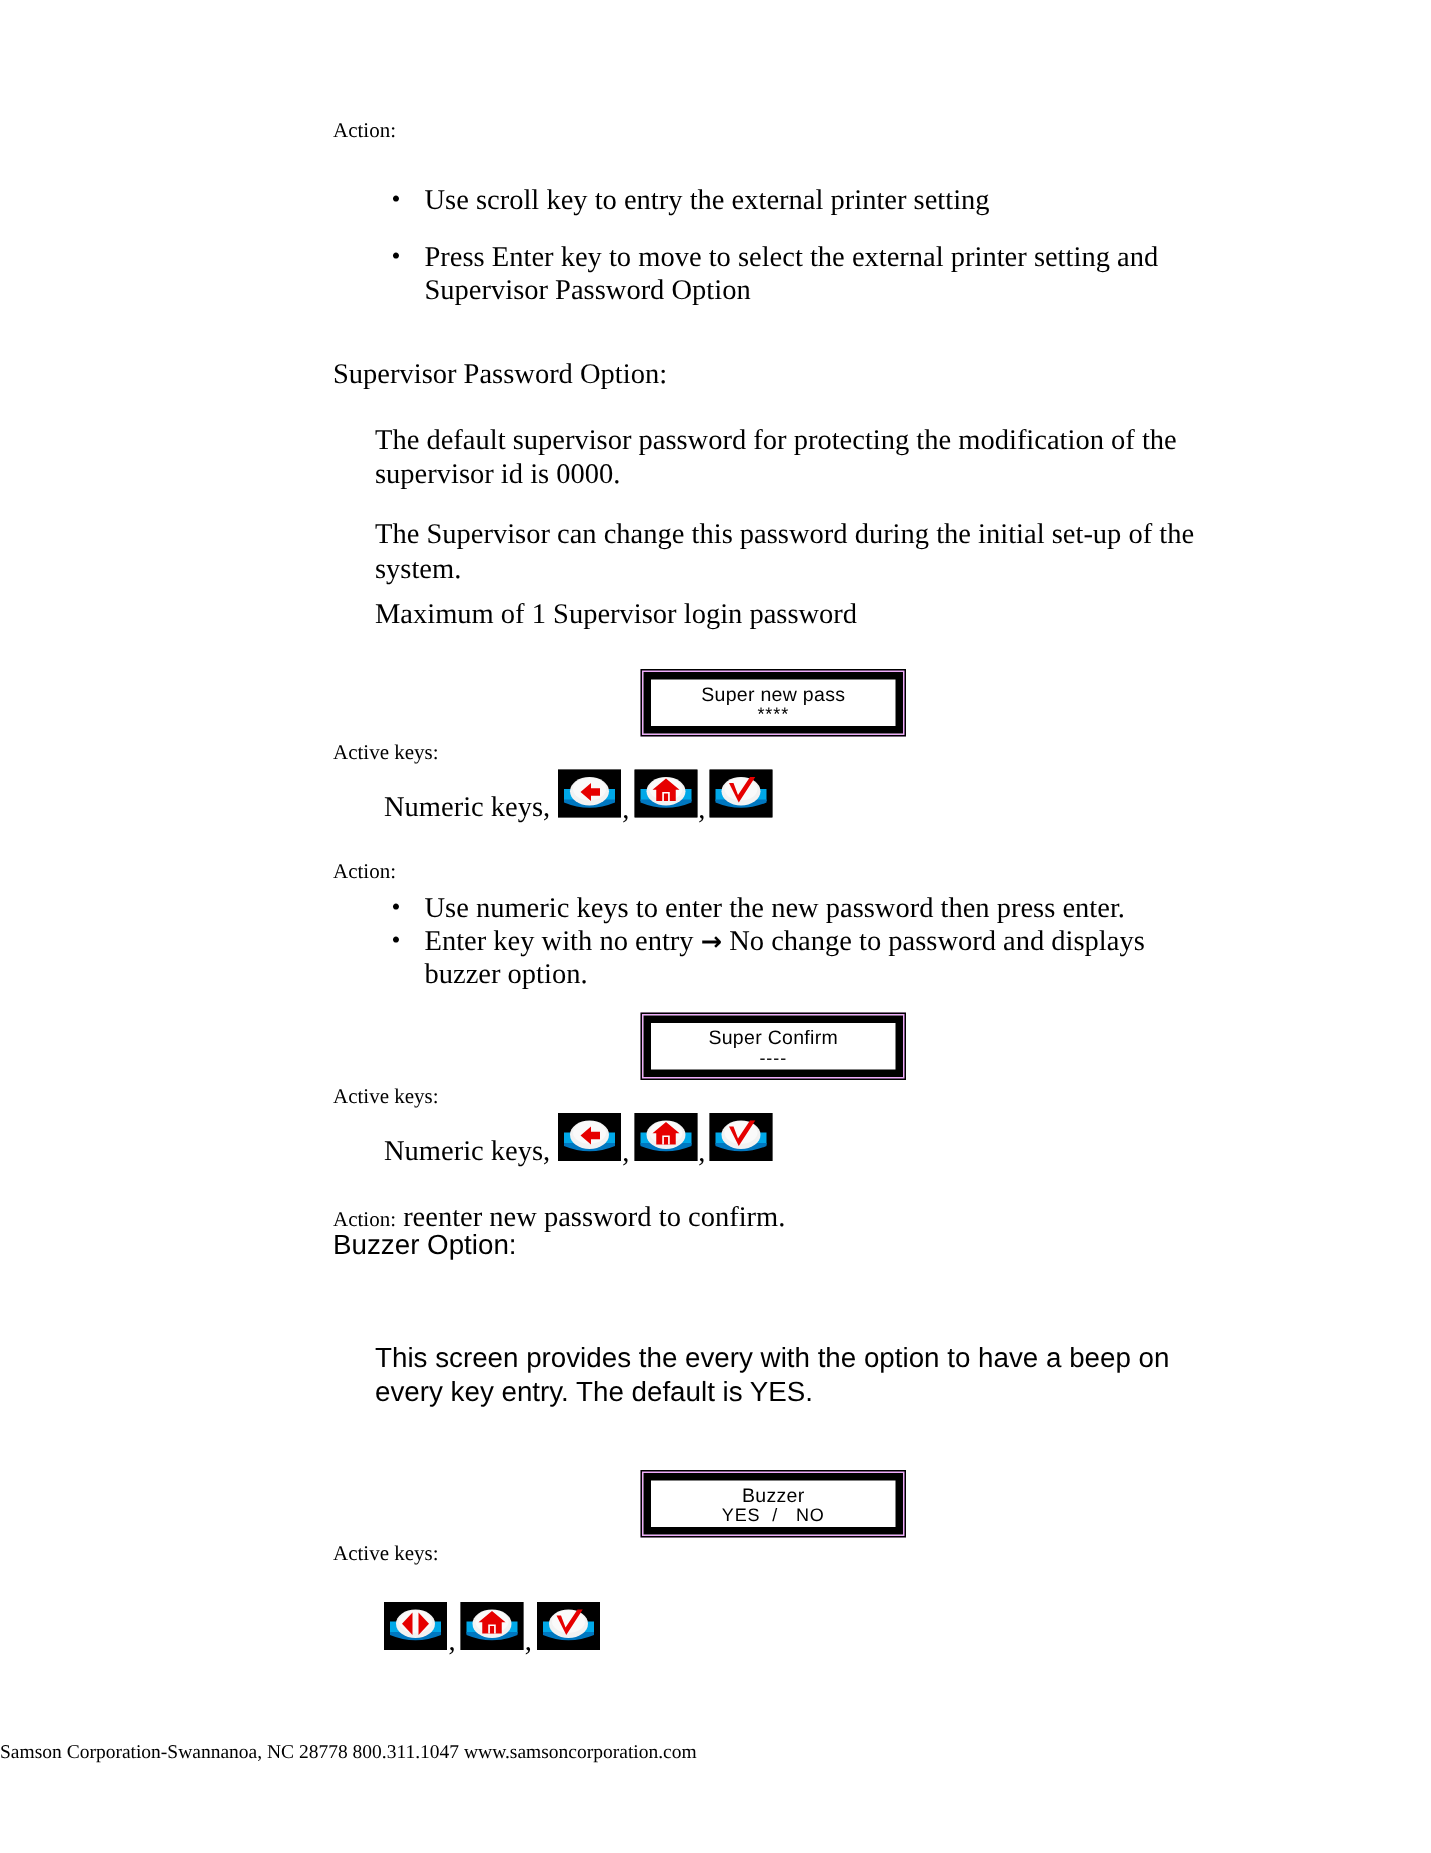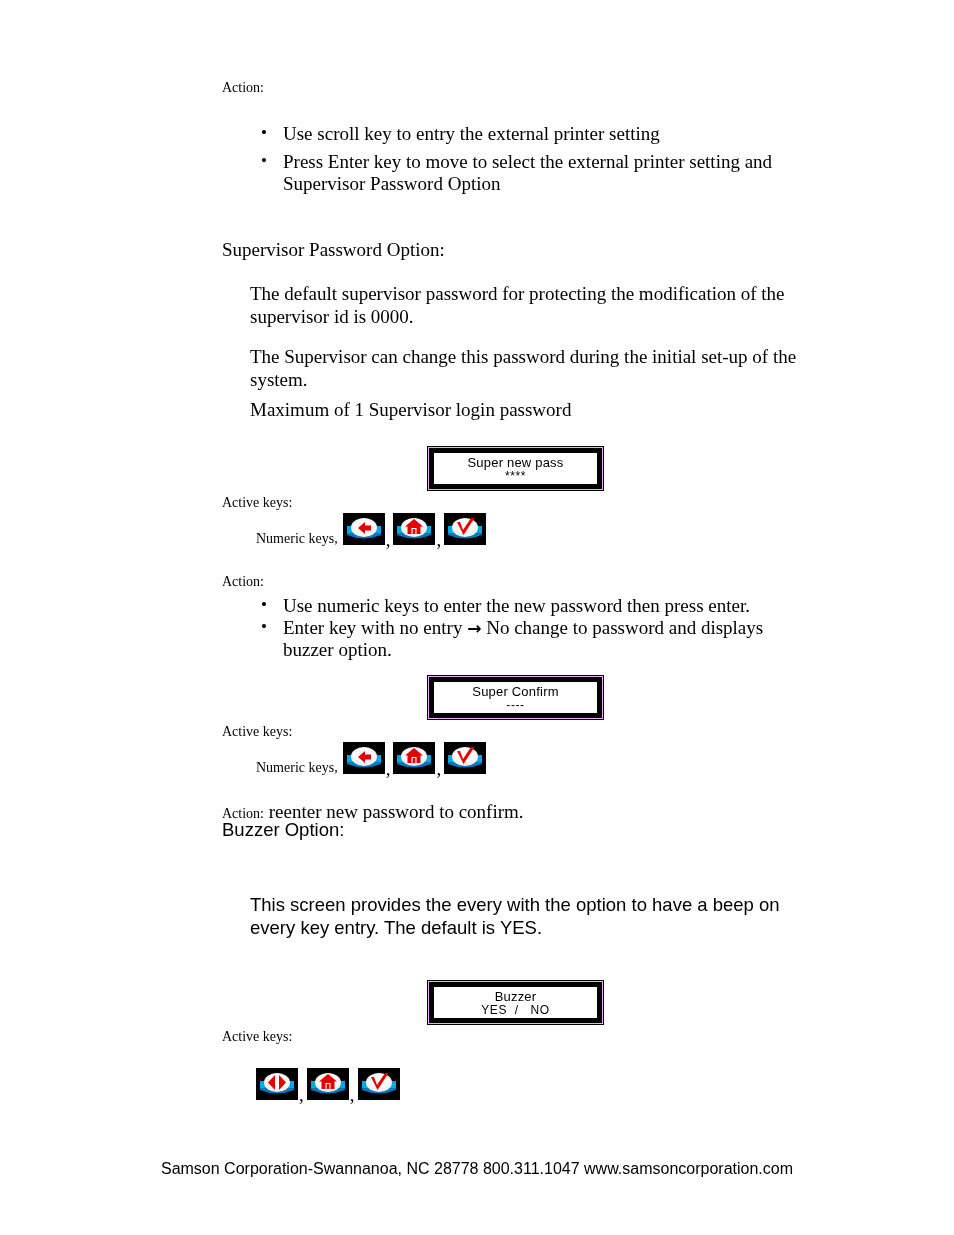--- a/index.html
+++ b/index.html
@@ -120,50 +120,49 @@
     width: 42px;
     height: 32px;
     background: #000000;
     position: relative;
     flex: 0 0 auto;
   }
   .keybtn svg { display: block; width: 42px; height: 32px; }
 
   .inline-label {
     font-family: "Liberation Serif", "DejaVu Serif", serif;
-    font-size: 14px;
+    font-size: 19px;
     line-height: 19px;
     align-self: flex-end;
     position: relative;
     top: 3px;
     padding-right: 5px;
     white-space: nowrap;
   }
 
   
   .footer {
     position: absolute;
     left: 0;
     right: 0;
-    text-align: center;
-    font-family: Liberation Sans, sans-serif;
-    font-size: 16px;
+    font-family: Liberation Serif, serif;
+    font-size: 13px;
     white-space: nowrap;
   }
 </style>
 </head>
 <body>
 
 <div class="page">
 
   <div class="abs heading-u serif" style="left:222px; top:77px;">Action:</div>
 
   <ul class="bullets abs serif" style="left:258px; top:123px; width:560px;">
     <li>Use scroll key to entry the external printer setting</li>
-    <li style="margin-top:6px;">Press Enter key to move to select the external printer setting and Supervisor Password Option</li>
+    <li style="margin-top:16px;">Press Enter key to move to select the external printer setting and Supervisor Password Option</li>
   </ul>
 
   <div class="abs para serif" style="left:222px; top:238px;">Supervisor Password Option:</div>
 
   <div class="abs para serif" style="left:250px; top:282px; width:548px;">The default supervisor password for protecting the modification of the supervisor id is 0000.</div>
 
   <div class="abs para serif" style="left:250px; top:345px; width:552px;">The Supervisor can change this password during the initial set-up of the system.</div>
 
   <div class="abs para serif" style="left:250px; top:398px; width:560px;">Maximum of 1 Supervisor login password</div>
 

